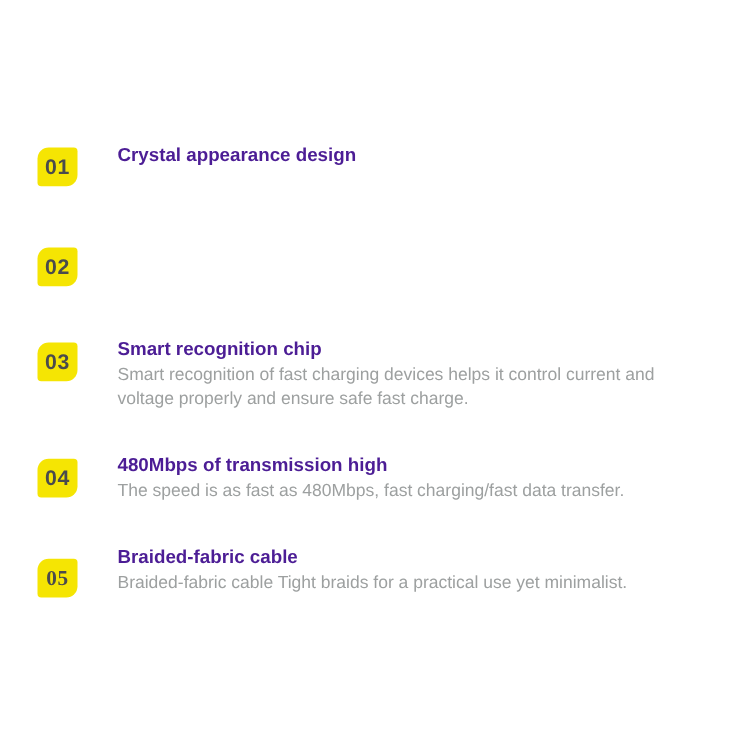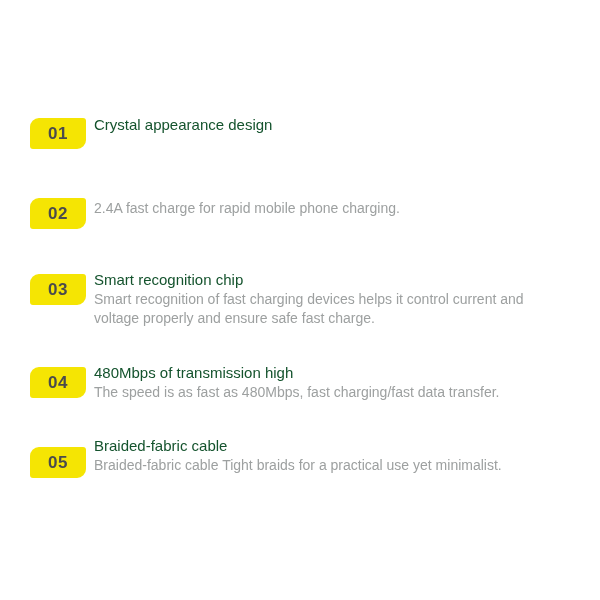--- a/index.html
+++ b/index.html
@@ -16,43 +16,43 @@
     font-family: "Liberation Sans", sans-serif;
   }
   .feature-row {
     position: absolute;
     left: 0;
     width: 600px;
   }
   .badge {
     position: absolute;
     left: 30px;
-    width: 56px;
+    width: 32px;
     height: 31px;
     background: #F5E503;
     border-radius: 9px 3px 9px 3px;
     display: flex;
     align-items: center;
     justify-content: center;
     font-size: 17px;
     font-weight: bold;
     color: #4A4B4D;
     letter-spacing: 0.5px;
   }
   .text-block {
     position: absolute;
     left: 94px;
     top: 0;
     width: 480px;
   }
   .feature-title {
     font-size: 15px;
     line-height: 18px;
-    font-weight: normal;
-    color: #14532d;
+    font-weight: bold;
+    color: #4c1d95;
   }
   .feature-desc {
     margin-top: 1px;
     font-size: 14px;
     line-height: 19px;
     color: #9DA0A0;
     white-space: pre-line;
   }
 </style>
 </head>
@@ -63,21 +63,20 @@
   <div class="feature-row" style="top: 116px;">
     <div class="badge" style="top: 2px;">01</div>
     <div class="text-block">
       <div class="feature-title">Crystal appearance design</div>
     </div>
   </div>
 
   <div class="feature-row" style="top: 198px;">
     <div class="badge" style="top: 0px; text-align: center;">02</div>
     <div class="text-block">
-      <div class="feature-desc">2.4A fast charge for rapid mobile phone charging.</div>
     </div>
   </div>
 
   <div class="feature-row" style="top: 271px;">
     <div class="badge" style="top: 3px;">03</div>
     <div class="text-block">
       <div class="feature-title">Smart recognition chip</div>
       <div class="feature-desc">Smart recognition of fast charging devices helps it control current and
 voltage properly and ensure safe fast charge.</div>
     </div>
@@ -85,20 +84,20 @@
 
   <div class="feature-row" style="top: 364px;">
     <div class="badge" style="top: 3px;">04</div>
     <div class="text-block">
       <div class="feature-title">480Mbps of transmission high</div>
       <div class="feature-desc">The speed is as fast as 480Mbps, fast charging/fast data transfer.</div>
     </div>
   </div>
 
   <div class="feature-row" style="top: 437px;">
-    <div class="badge" style="top: 10px;">05</div>
+    <div class="badge" style="top: 10px; font-family: Liberation Serif, serif;">05</div>
     <div class="text-block">
       <div class="feature-title">Braided-fabric cable</div>
       <div class="feature-desc">Braided-fabric cable Tight braids for a practical use yet minimalist.</div>
     </div>
   </div>
 </div>
 </div>
 
 </body></html>

